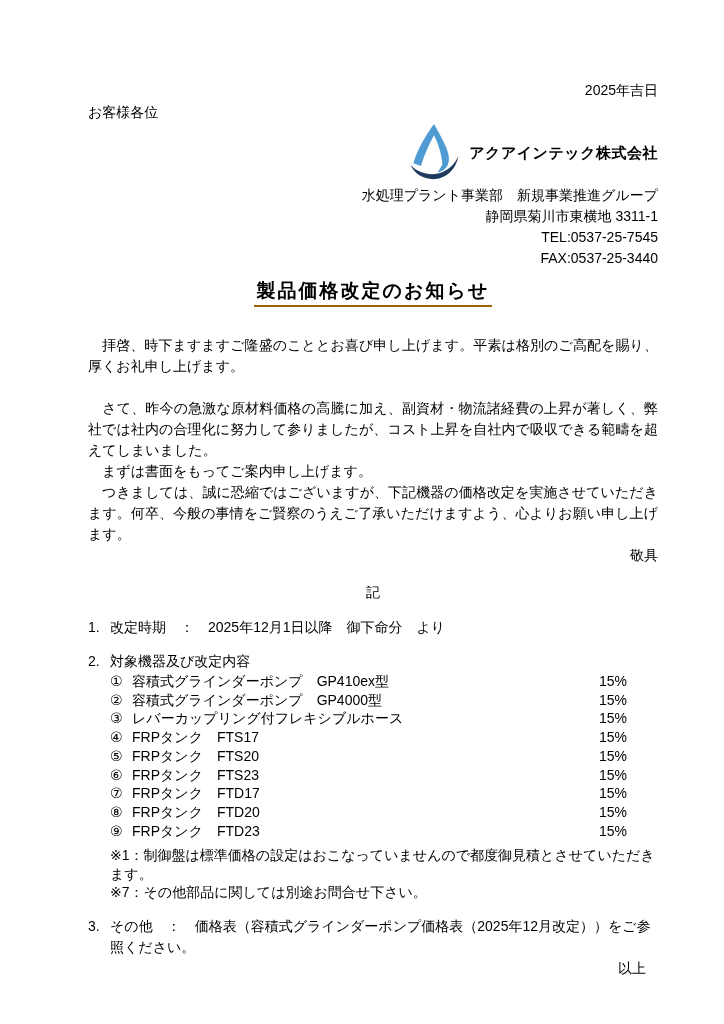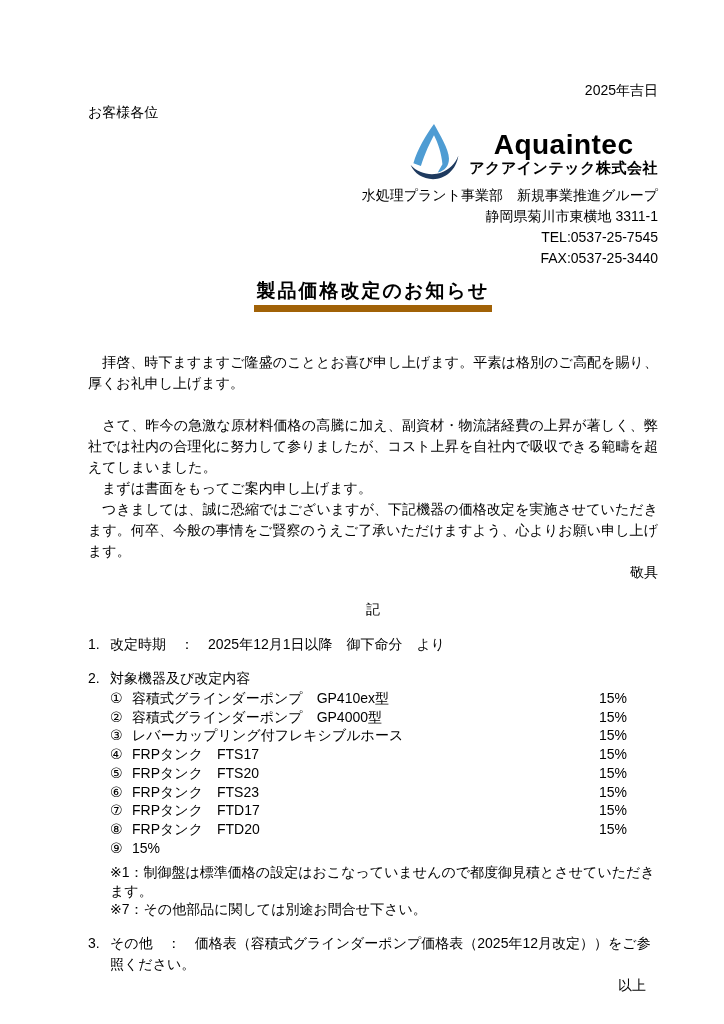--- a/index.html
+++ b/index.html
@@ -35,25 +35,25 @@
     line-height:13px;margin-top:1px;
   }
   
   .sender{margin-top:4px;text-align:right;line-height:21px;}
   
   .title-wrap{margin-top:10px;text-align:center;}
   .doc-title{
     display:inline-block;
     font-size:19px;font-weight:bold;letter-spacing:2px;
     line-height:24px;
-    border-bottom:7px solid #a16207;
+    border-bottom:2px solid #a16207;
     padding:0 3px 2px 3px;
   }
   
-  .body-block{margin-top:40px;}
+  .body-block{margin-top:28px;}
   .body-block p{margin:0;text-align:justify;}
   .gap-above{margin-top:21px !important;}
   .closing{margin-top:0;text-align:right;}
   .record-mark{margin-top:16px;text-align:center;}
   
   .section{margin-top:14px;display:flex;}
   .section .sec-no{width:22px;flex:0 0 auto;}
   .section2{margin-top:13px;}
   
   .price-list{margin-top:0;}
@@ -78,21 +78,20 @@
   <div class="t-right date-line">2025年吉日</div>
 
   <div class="salutation">お客様各位</div>
 
   <div class="logo-row">
     <svg class="logo-mark" viewBox="0 0 60 62" xmlns="http://www.w3.org/2000/svg" aria-hidden="true">
       <path d="M30 1 C22 12 12 28 8 43 L16 46 C20 33 26 20 30 13 C34 21 38 32 39 44 L34 53 C42 51 46 46 46 38 C46 28 36 12 30 1 Z" fill="#4E9CD3"></path>
       <path d="M5 45 C13 54 27 57 38 53 C46 50 53 43 56 35 C54 50 42 60 29 60 C18 60 9 54 5 45 Z" fill="#1E3A5F"></path>
     </svg>
     <div class="logo-text">
-      <div class="brand">Aquaintec</div>
       <div class="company">アクアインテック株式会社</div>
     </div>
   </div>
 
   <div class="sender">
     <div>水処理プラント事業部　新規事業推進グループ</div>
     <div>静岡県菊川市東横地 3311-1</div>
     <div>TEL:0537-25-7545</div>
     <div>FAX:0537-25-3440</div>
   </div>
@@ -158,20 +157,21 @@
       <span class="name">FRPタンク　FTD17</span>
       <span class="rate">15%</span>
     </div>
     <div class="price-row">
       <span class="mark">⑧</span>
       <span class="name">FRPタンク　FTD20</span>
       <span class="rate">15%</span>
     </div>
     <div class="price-row">
       <span class="mark">⑨</span>
+      <span class="name">FRPタンク　FTD23</span>
       <span class="rate">15%</span>
     </div>
   </div>
 
   <div class="notes">
     <p class="note-line">※1：制御盤は標準価格の設定はおこなっていませんので都度御見積とさせていただきます。</p>
     <p class="note-line">※7：その他部品に関しては別途お問合せ下さい。</p>
   </div>
 
   <div class="section">

